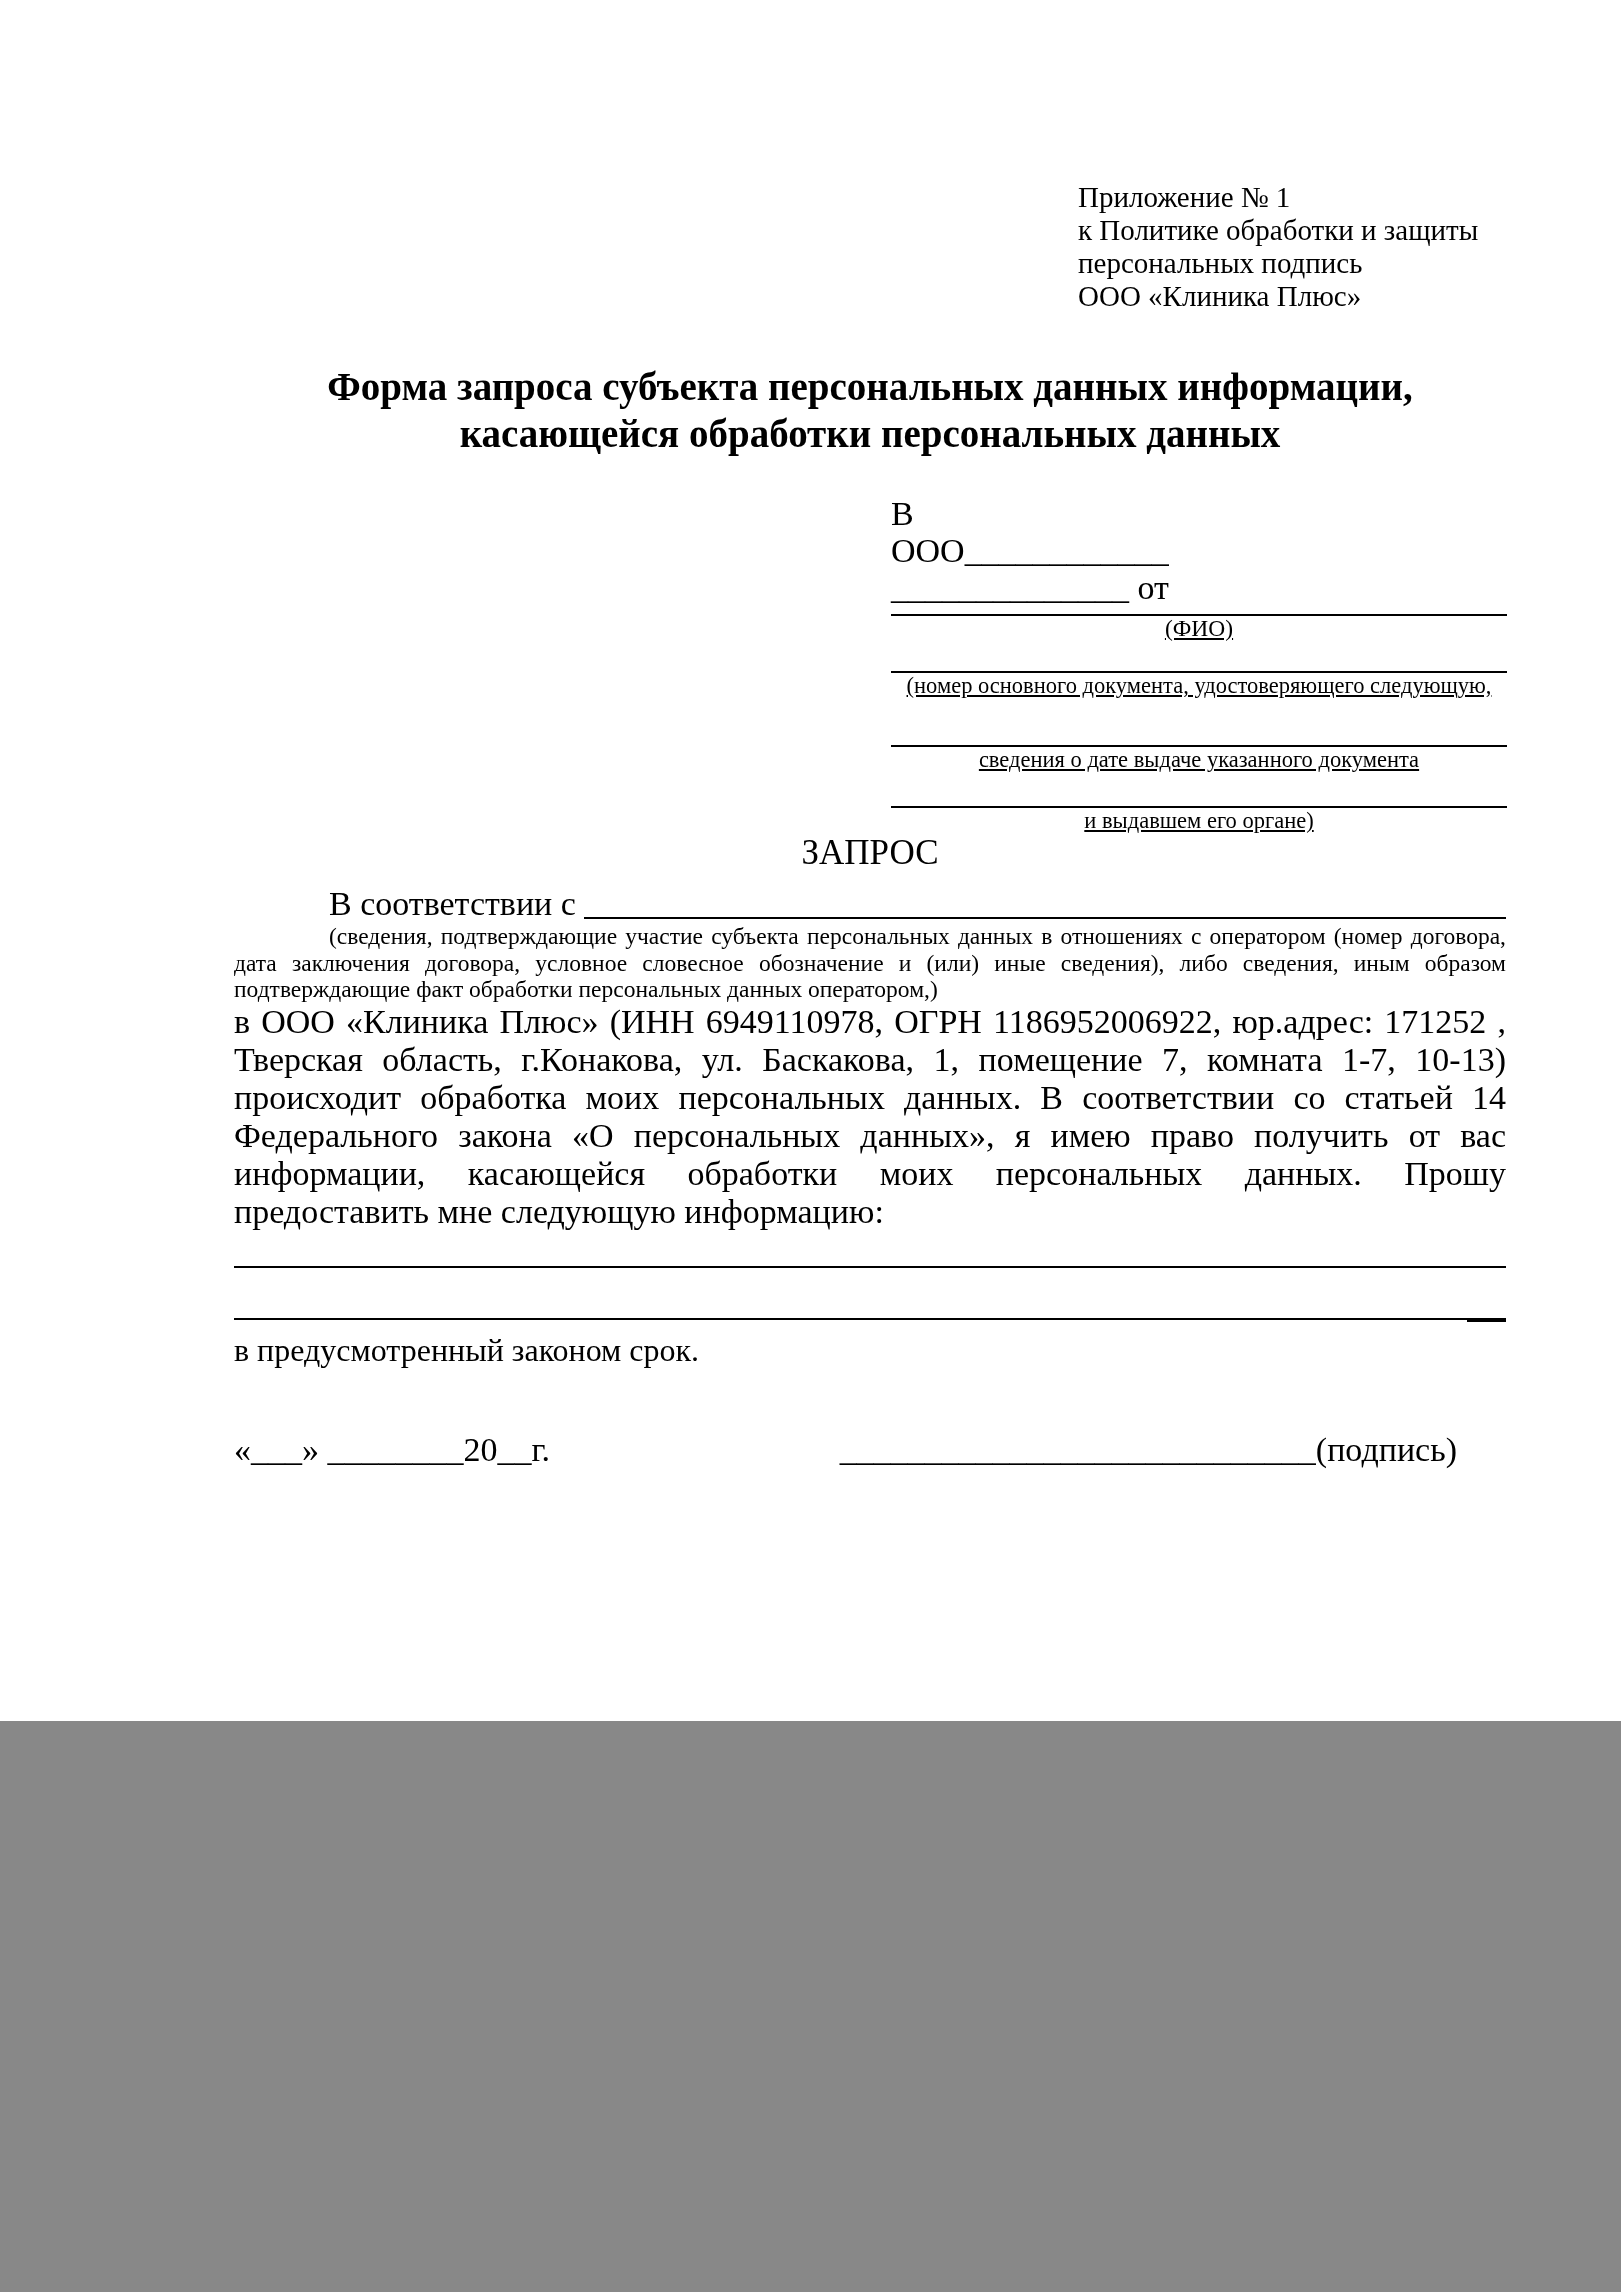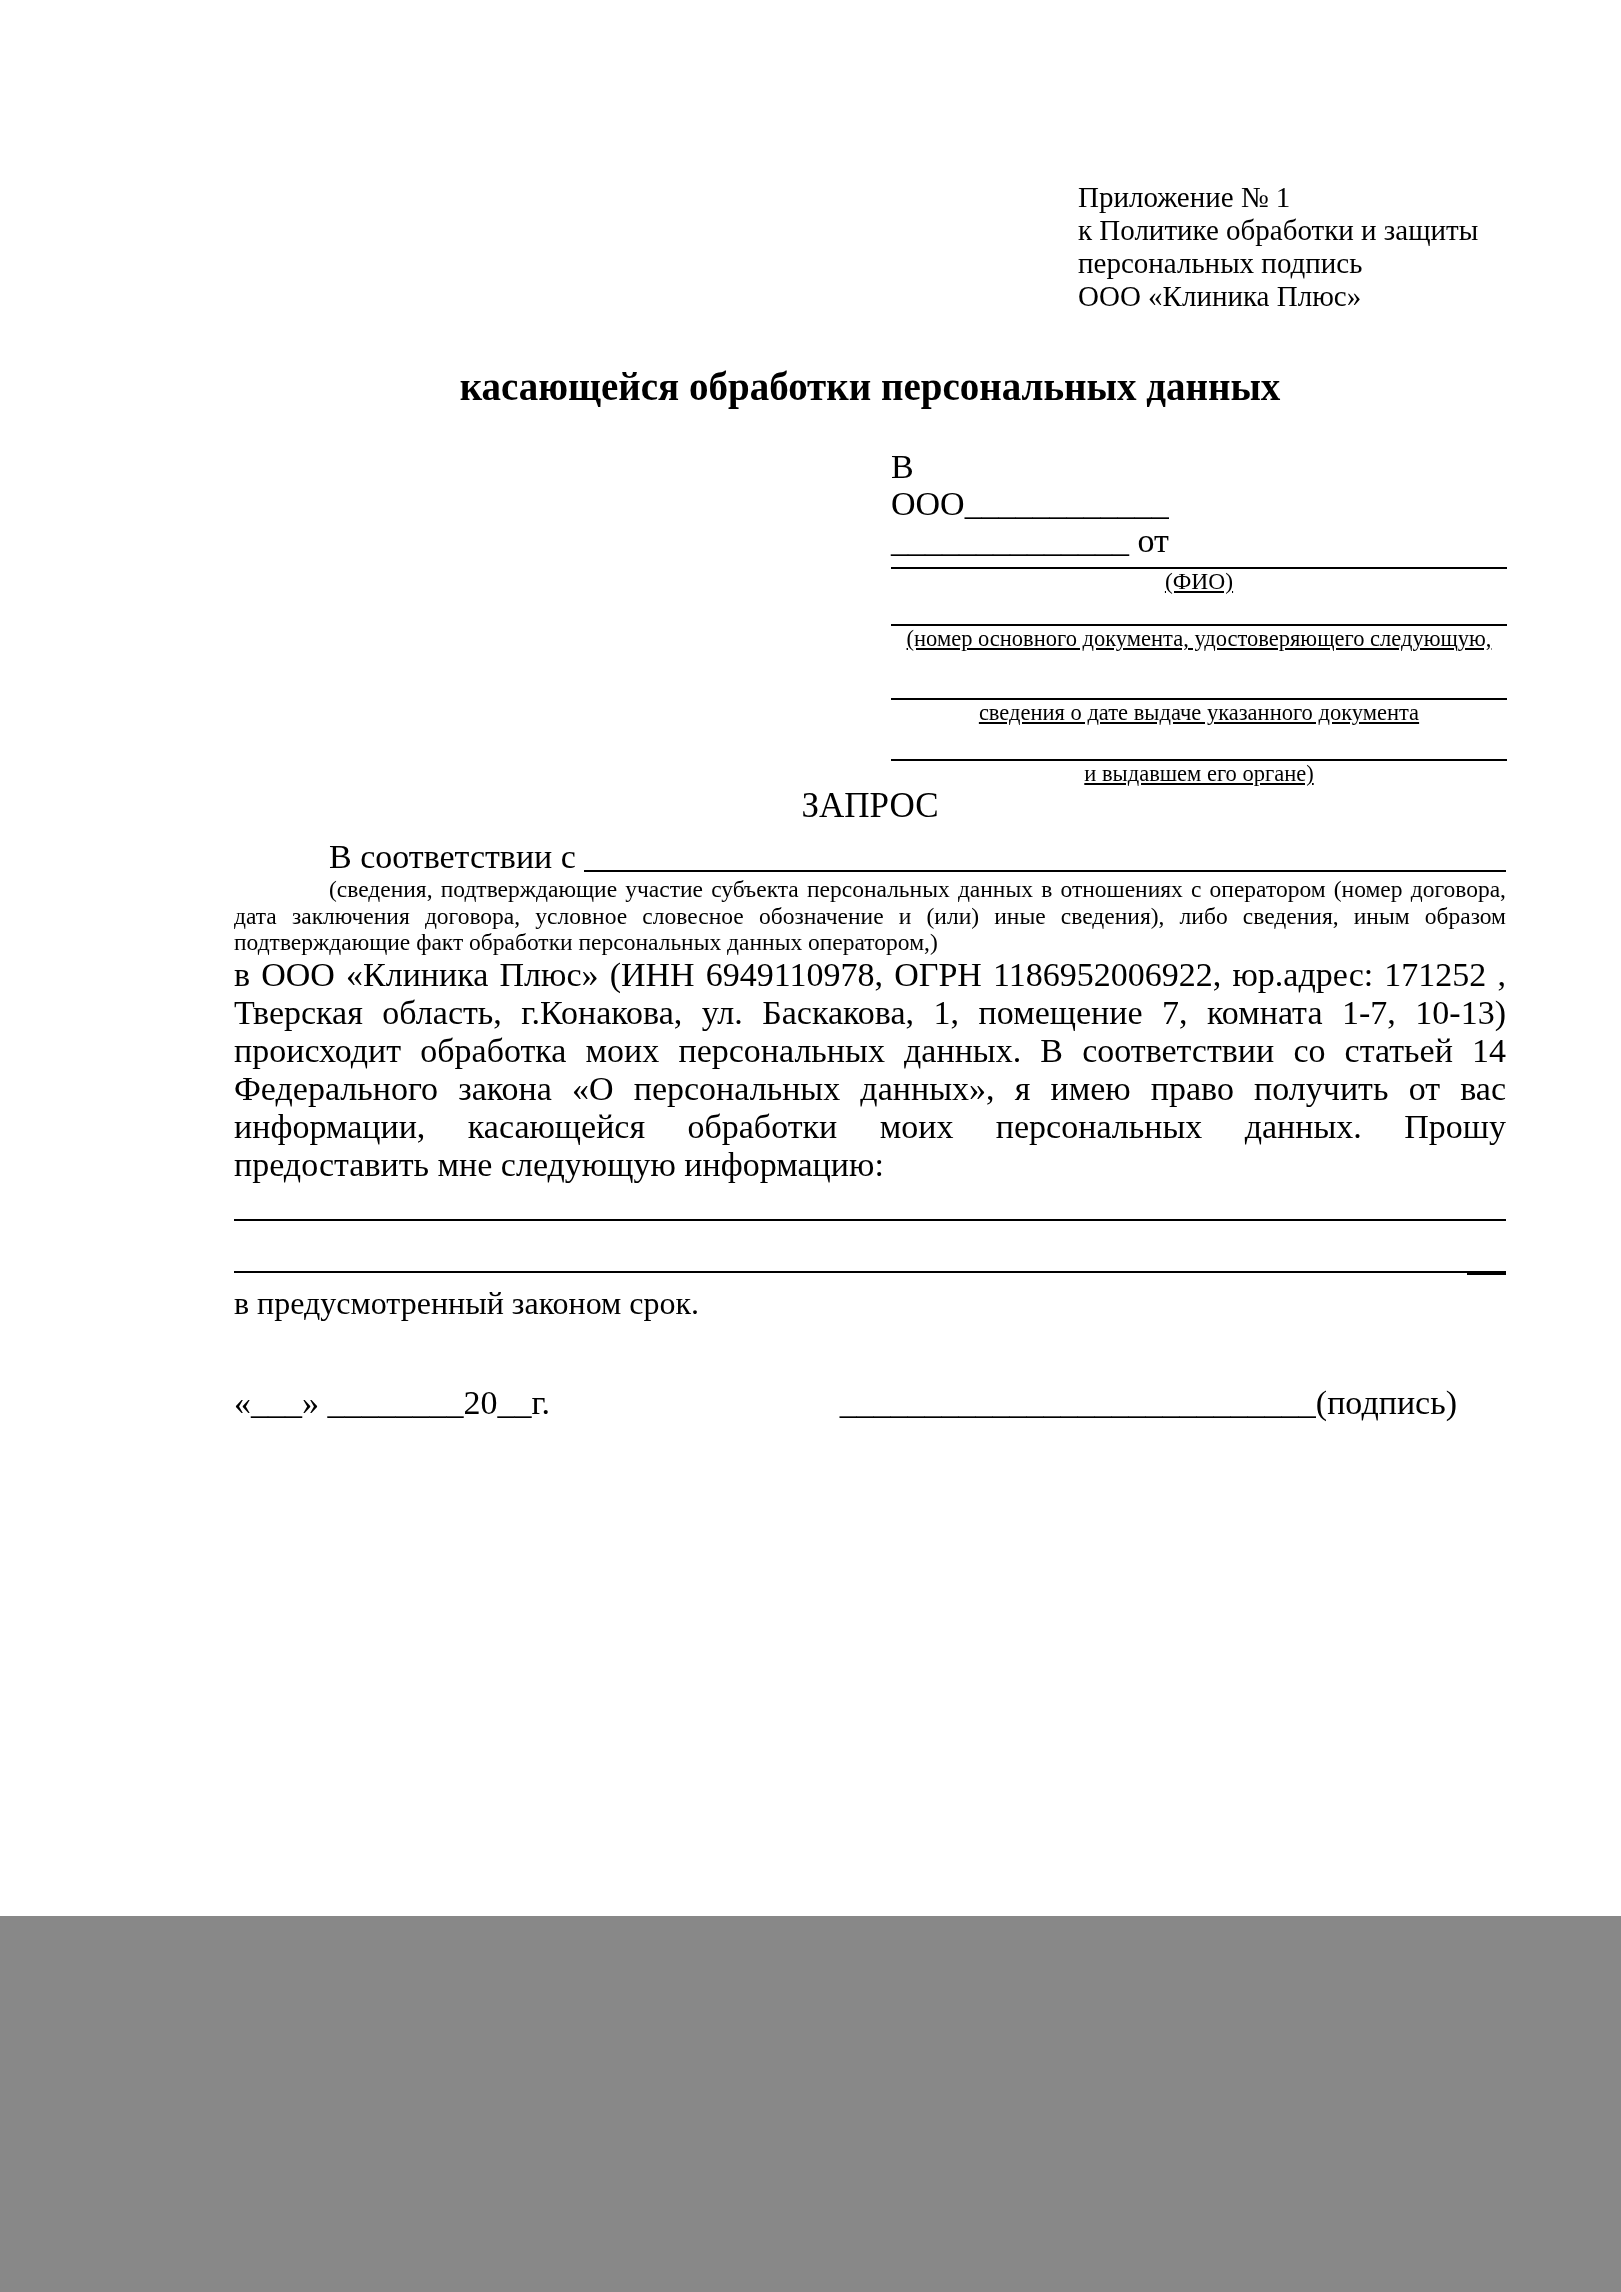--- a/index.html
+++ b/index.html
@@ -1,18 +1,18 @@
 <!DOCTYPE html>
 <html><head>
 <meta charset="utf-8">
 <style>
   html,body { margin:0; padding:0; background:#888; }
   .page {
     position:relative;
-    width:1621px; height:1916px;
+    width:1621px; height:1721px;
     margin:0 auto;
     background:#ffffff;
     color:#000000;
     font-family:"Liberation Serif", serif;
     box-sizing:border-box;
     padding:181px 115px 0 234px;
     overflow:hidden;
   }
   
   .appendix {
@@ -121,20 +121,21 @@
 <div class="page">
 
   <div class="appendix">
     <div>Приложение № 1</div>
     <div>к Политике обработки и защиты</div>
     <div>персональных подпись</div>
     <div>ООО «Клиника Плюс»</div>
   </div>
 
   <div class="doc-title">
+    <div>Форма запроса субъекта персональных данных информации,</div>
     <div>касающейся обработки персональных данных</div>
   </div>
 
   <div class="addressee">
     <div>В</div>
     <div>ООО____________</div>
     <div>______________ от</div>
     <div class="blank-rule rule-h8"></div>
     <div class="cap cap-fio">(ФИО)</div>
     <div class="blank-rule rule-h31"></div>

